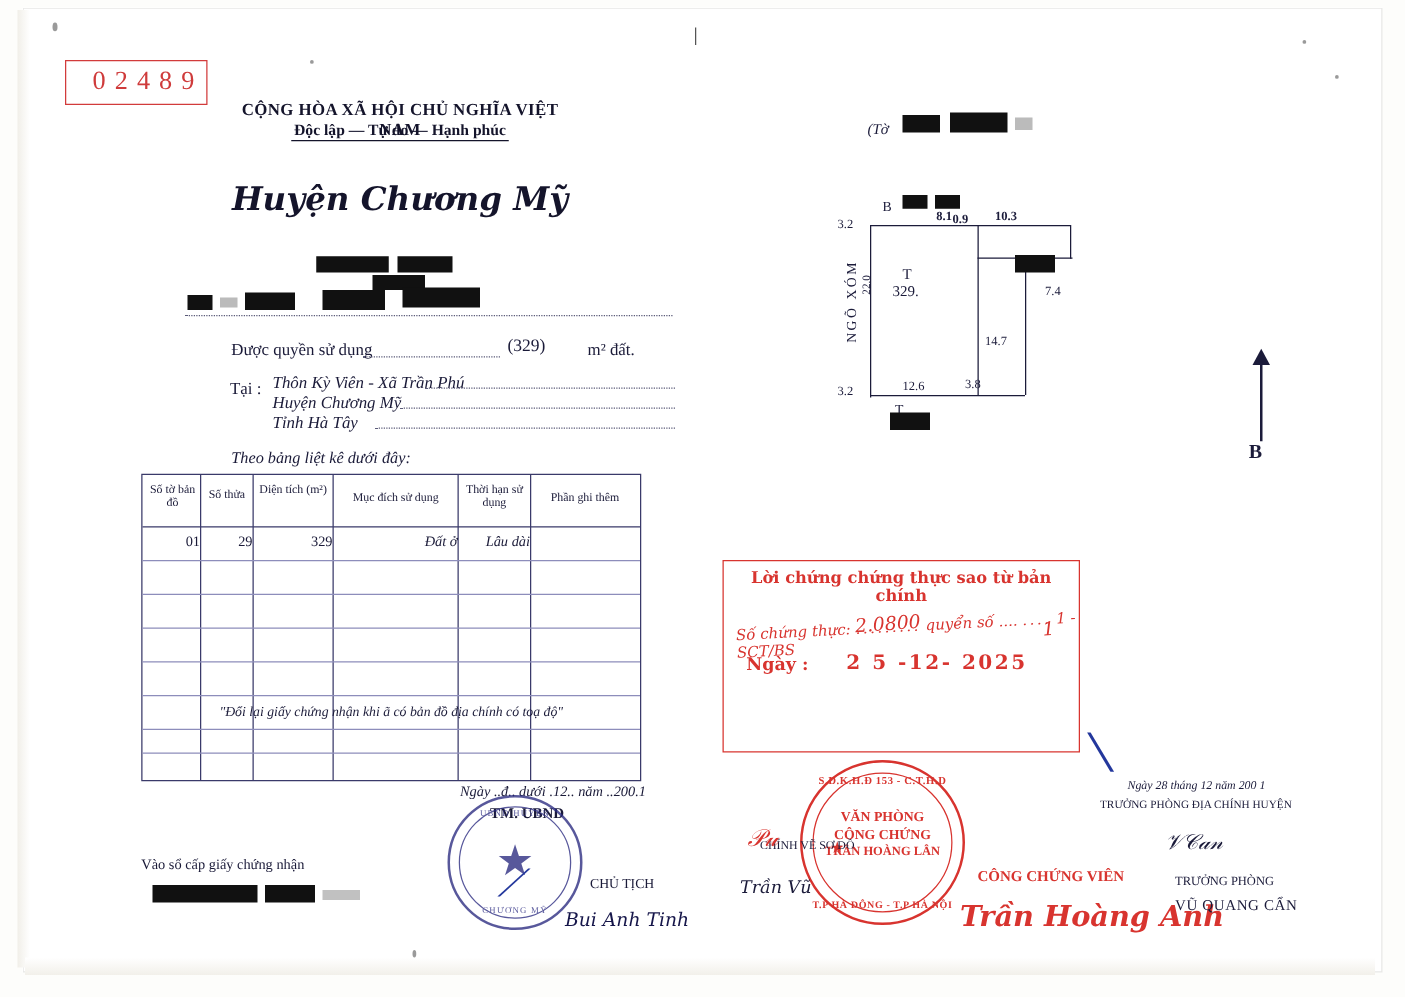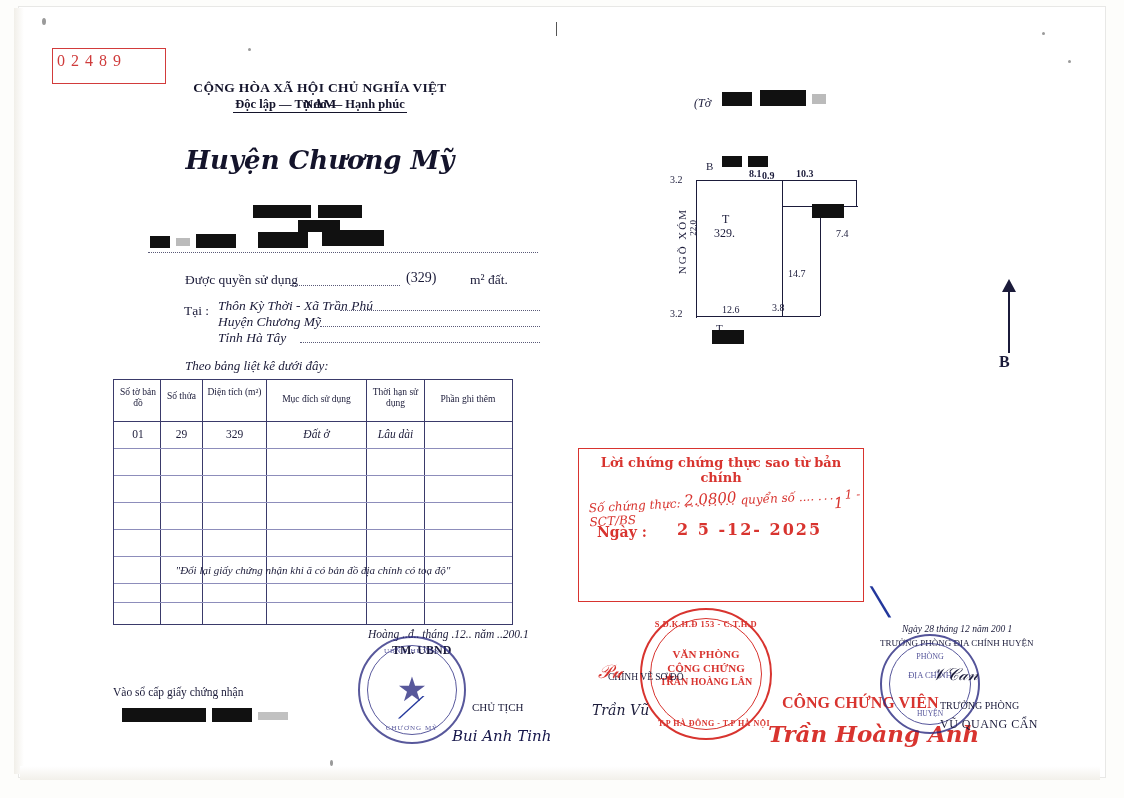--- a/index.html
+++ b/index.html
@@ -28,23 +28,23 @@
     position:absolute;left:20px;top:766px;width:1080px;height:14px;
     background:linear-gradient(180deg,#ffffff,#f2f0ea);
   }
 
   
   .numstamp{
     position:absolute;left:52px;top:48px;width:112px;height:34px;
     border:1.5px solid #d23b3b;
   }
   .numstamp .txt{
-    position:absolute;left:4px;top:3px;
+    position:absolute;left:21px;top:3px;
     font-family:"Liberation Serif", serif;
-    font-size:16px;color:#cf3b3b;letter-spacing:1px;
+    font-size:21px;color:#cf3b3b;letter-spacing:1px;
   }
 
   
   .hdr{position:absolute;text-align:center;color:#14142b;}
   .hdr-country{
     left:190px;top:80px;width:260px;
     font-size:13.5px;font-weight:bold;letter-spacing:.3px;
   }
   .hdr-motto{
     left:190px;top:97px;width:260px;font-size:12.5px;font-weight:bold;
@@ -80,21 +80,21 @@
     position:absolute;left:113px;top:379px;width:398px;height:244px;
     border:1px solid #3a3a6a;
   }
   .tbl .vline{position:absolute;top:0;bottom:0;width:0;border-left:1px solid #3a3a6a;}
   .tbl .hline{position:absolute;left:0;right:0;height:0;border-top:1px solid #8d8dbb;}
   .tbl .hline.strong{border-top:1px solid #3a3a6a;}
   .th{
     position:absolute;text-align:center;font-size:9.5px;color:#1a1a38;line-height:1.15;
   }
   .td{
-    position:absolute;text-align:center;font-size:11.5px;color:#1a1a38;
+    position:absolute;text-align:right;font-size:11.5px;color:#1a1a38;
     font-style:italic;
   }
   .tbl-note{
     position:absolute;left:118px;top:564px;width:390px;text-align:center;
     font-size:11px;font-style:italic;color:#1a1a38;
   }
   .theo{
     position:absolute;left:185px;top:358px;font-size:13px;font-style:italic;color:#1a1a38;
   }
 
@@ -191,32 +191,32 @@
   }
   .seal-notary:after{
     content:"";position:absolute;left:8px;top:8px;right:8px;bottom:8px;
     border:1.5px solid #d8342f;border-radius:50%;
   }
   .sn-top{
     position:absolute;left:0;right:0;top:9px;text-align:center;
     font-size:8.5px;color:#d8342f;letter-spacing:.5px;font-weight:bold;
   }
   .sn-bot{
-    position:absolute;left:0;right:0;bottom:10px;text-align:right;
+    position:absolute;left:0;right:0;bottom:10px;text-align:center;
     font-size:8px;color:#d8342f;letter-spacing:.5px;font-weight:bold;
   }
   .sn-mid{
     position:absolute;left:0;right:0;top:38px;text-align:center;
     font-size:11px;color:#d8342f;font-weight:bold;line-height:1.25;
   }
   .sn-star{position:absolute;left:22px;top:60px;font-size:13px;color:#d8342f;}
 
   
   .notary-role{
-    position:absolute;left:782px;top:694px;font-size:16px;color:#d8342f;font-weight:bold;
+    position:absolute;left:782px;top:694px;font-size:12px;color:#d8342f;font-weight:bold;
   }
   .notary-name{
     position:absolute;left:768px;top:720px;font-size:23px;color:#d8342f;
     font-family:"DejaVu Serif",serif;font-style:italic;font-weight:bold;
   }
   .notary-sig{
     position:absolute;left:598px;top:660px;font-size:19px;color:#d8342f;
     font-family:"DejaVu Serif",serif;font-style:italic;
   }
   .nguoi-ve{
@@ -290,21 +290,21 @@
   <div class="redact gray" style="left:176px;top:238px;width:14px;height:8px;opacity:.6;"></div>
 
   <div class="dot-line" style="left:148px;top:252px;width:390px;"></div>
 
   <div class="lbl" style="left:185px;top:272px;">Được quyền sử dụng</div>
   <div class="dot-line" style="left:290px;top:285px;width:110px;"></div>
   <div class="area-num" style="left:406px;top:270px;">(329)</div>
   <div class="lbl" style="left:470px;top:272px;">m² đất.</div>
 
   <div class="lbl" style="left:172px;top:303px;margin-left:12px;">Tại :</div>
-  <div class="lbl lbl-ital" style="left:218px;top:298px;">Thôn Kỳ Thời - Xã Trần Phú</div>
+  <div class="lbl lbl-ital" style="left:218px;top:298px;">Thôn Kỳ Viên - Xã Trần Phú</div>
   <div class="lbl lbl-ital" style="left:218px;top:314px;">Huyện Chương Mỹ</div>
   <div class="lbl lbl-ital" style="left:218px;top:330px;">Tỉnh Hà Tây</div>
   <div class="dot-line" style="left:340px;top:310px;width:200px;"></div>
   <div class="dot-line" style="left:320px;top:326px;width:220px;"></div>
   <div class="dot-line" style="left:300px;top:342px;width:240px;"></div>
 
   <div class="theo">Theo bảng liệt kê dưới đây:</div>
 
   <div class="tbl">
 
@@ -338,21 +338,21 @@
     <div class="td" style="left:253px;top:48px;width:57px;">Lâu dài</div>
     <div class="td" style="left:311px;top:48px;width:86px;"></div>
   </div>
   <div class="tbl-note">"Đổi lại giấy chứng nhận khi  ã có bản đồ địa chính có toạ độ"</div>
 
   <div class="vaoso">Vào sổ cấp giấy chứng nhận</div>
   <div class="redact" style="left:122px;top:708px;width:84px;height:14px;"></div>
   <div class="redact" style="left:212px;top:708px;width:40px;height:14px;"></div>
   <div class="redact gray" style="left:258px;top:712px;width:30px;height:8px;opacity:.55;"></div>
 
-  <div class="sign-date">Hoàng ..đ.. tháng .12.. năm ..200.1</div>
+  <div class="sign-date">Ngày ..đ.. dưới .12.. năm ..200.1</div>
   <div class="sign-tm">TM. UBND</div>
   <div class="sign-ct">CHỦ TỊCH</div>
   <div class="sign-name">Bui Anh Tinh</div>
 
   <div class="seal-ubnd">
     <div class="seal-arc" style="top:9px;">UBND HUYỆN</div>
     <div class="seal-star">★</div>
     <div class="seal-arc" style="bottom:10px;">CHƯƠNG MỸ</div>
   </div>
   <div class="ink-blue" style="left:398px;top:690px;font-size:30px;">⟋</div>
@@ -433,21 +433,16 @@
   </div>
 
   <div class="nguoi-ve">CHÍNH VẼ SƠ ĐỒ</div>
   <div class="notary-sig">𝒫𝓊</div>
   <div class="nguoi-name">Trần Vũ</div>
   <div class="notary-role">CÔNG CHỨNG VIÊN</div>
   <div class="notary-name">Trần Hoàng Anh</div>
 
   <div class="tp-date">Ngày 28 tháng 12 năm 200 1</div>
   <div class="tp-role">TRƯỞNG PHÒNG ĐỊA CHÍNH HUYỆN</div>
-  <div class="seal-dc">
-    <div class="dc-t">PHÒNG</div>
-    <div class="dc-m">ĐỊA CHÍNH</div>
-    <div class="dc-b">HUYỆN</div>
-  </div>
   <div class="tp-sig">𝒱𝒞𝒶𝓃</div>
   <div class="tp-role2">TRƯỞNG PHÒNG</div>
   <div class="tp-name">VŨ QUANG CẨN</div>
 </div>
 
 </body></html>

